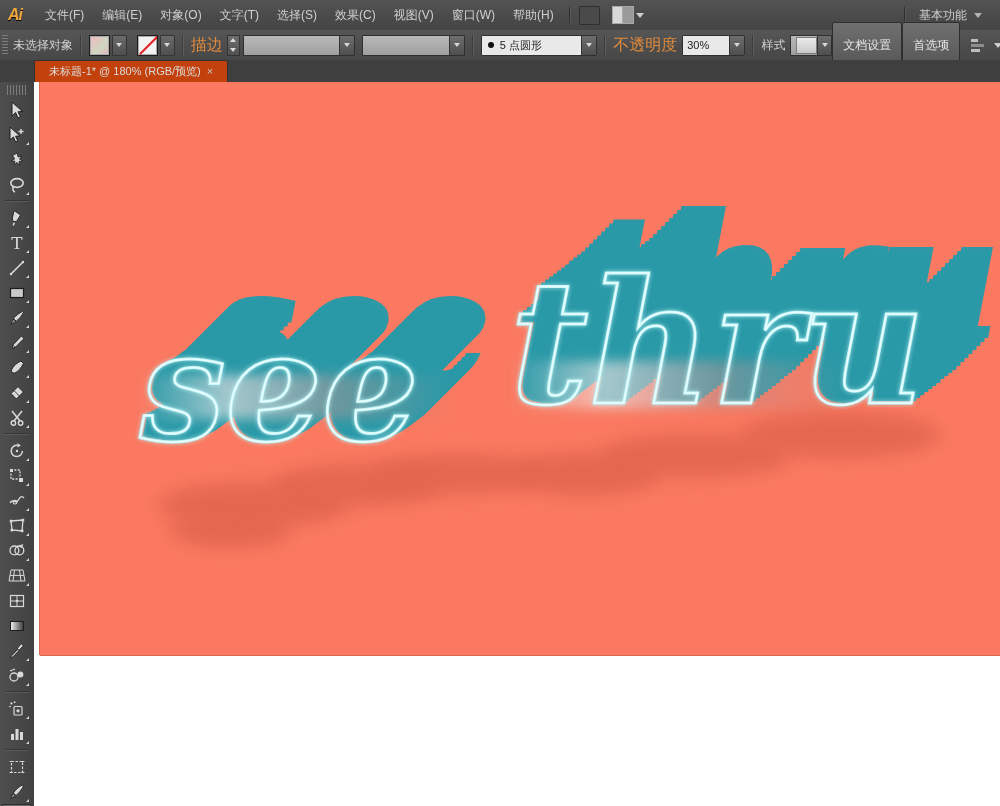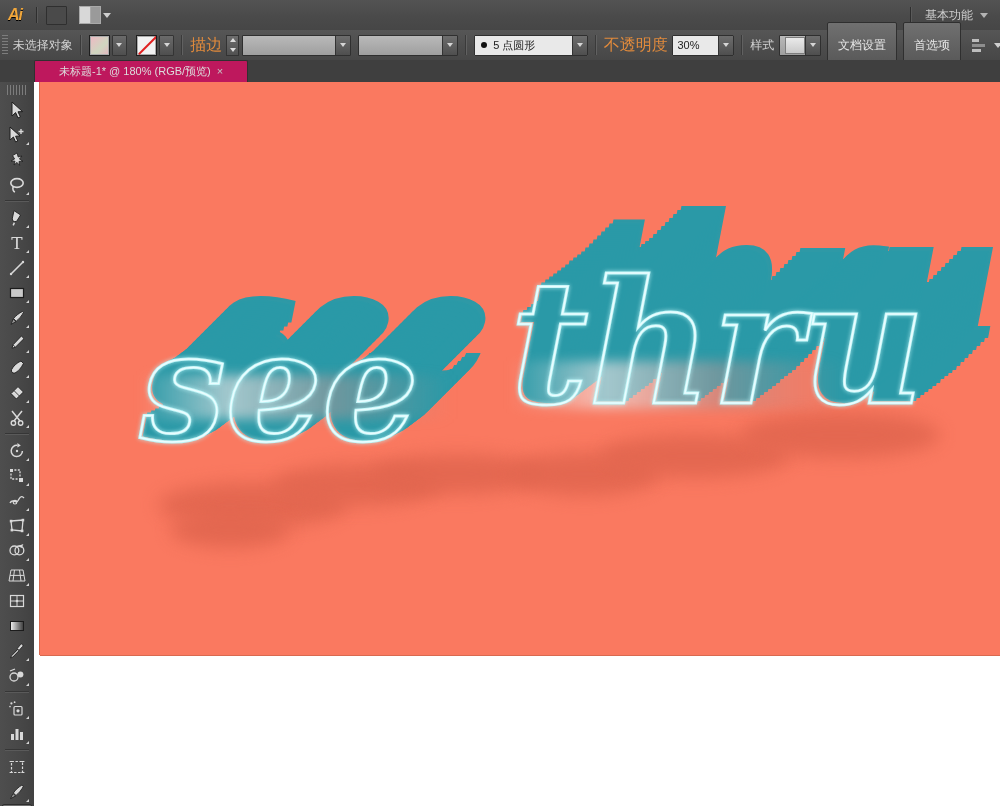--- a/index.html
+++ b/index.html
@@ -43,21 +43,21 @@
   .arr-box{
     width:20px;height:16px;border:1px solid #a9a9a9;background:#6e6e6e;
     display:flex;
   }
   .arr-box i{display:block;flex:1;border-right:1px solid #a9a9a9;background:#d8d8d8;}
   .arr-box i:last-child{border-right:none;background:#9a9a9a;}
   .caret{
     width:0;height:0;border-left:4px solid transparent;border-right:4px solid transparent;
     border-top:5px solid #cfcfcf;
   }
-  .ws-area{margin-left:auto;display:flex;align-items:center;padding-right:12px;gap:7px;}
+  .ws-area{margin-left:auto;display:flex;align-items:center;padding-right:18px;gap:7px;}
   .ws-label{color:#cfcfcf;font-size:12px;}
   .ws-caret{
     width:0;height:0;border-left:4px solid transparent;border-right:4px solid transparent;
     border-top:5px solid #b4b4b4;
   }
 
   
   .controlbar{
     position:absolute;left:0;top:30px;width:1000px;height:30px;
     background:linear-gradient(#565656,#4c4c4c 60%,#474747);
@@ -111,21 +111,21 @@
     display:flex;align-items:center;justify-content:center;
   }
   .combo-empty{width:108px;}
   .combo-empty2{width:98px;}
   .brush-combo{width:112px;background:#e9e9e9;}
   .brush-dot{width:6px;height:6px;border-radius:50%;background:#111;margin:0 6px 0 2px;}
   .opacity-combo{width:58px;background:#e9e9e9;}
   .style-combo{width:36px;}
   .style-sw{width:19px;height:15px;background:linear-gradient(#eaeaea,#c9c9c9);border:1px solid #7d7d7d;margin-left:1px;}
   .pushbtn{
-    height:20px;padding:12px 10px;margin-left:6px;
+    height:20px;padding:12px 10px;
     display:flex;align-items:center;justify-content:center;
     background:linear-gradient(#707070,#565656);
     border:1px solid #2f2f2f;border-radius:2px;
     color:#e6e6e6;font-size:12px;white-space:nowrap;
   }
   .align-ico{
     width:20px;height:17px;margin-left:10px;
     background:
       linear-gradient(#bdbdbd,#bdbdbd) no-repeat 1px 2px/7px 3px,
       linear-gradient(#8e8e8e,#8e8e8e) no-repeat 1px 7px/13px 3px,
@@ -133,21 +133,21 @@
   }
 
   
   .tabbar{
     position:absolute;left:0;top:60px;width:1000px;height:22px;
     background:#3f3f3f;border-bottom:1px solid #2a2a2a;
     display:flex;align-items:flex-end;padding-left:34px;
   }
   .doc-tab{
     height:21px;display:flex;align-items:center;gap:6px;
-    padding:0 24px;background:#be185d;
+    padding:0 14px;background:#c2410c;
     border:1px solid #303030;border-bottom:none;
     border-top-left-radius:2px;border-top-right-radius:2px;
     color:#dcdcdc;font-size:11px;white-space:nowrap;margin-top:44px;
   }
   .tab-close{color:#c6c6c6;font-size:11px;line-height:1;}
 
   
   .toolbox{
     position:absolute;left:0;top:82px;width:34px;height:724px;
     background:linear-gradient(90deg,#4e4e4e,#474747 60%,#414141);
@@ -227,20 +227,31 @@
     opacity:.9;
   }
 </style>
 </head>
 <body>
 
 <div class="app">
 
   <div class="menubar">
     <div class="ai-logo">Ai</div>
+    <div class="menu-items">
+      <div class="menu-item">文件(F)</div>
+      <div class="menu-item">编辑(E)</div>
+      <div class="menu-item">对象(O)</div>
+      <div class="menu-item">文字(T)</div>
+      <div class="menu-item">选择(S)</div>
+      <div class="menu-item">效果(C)</div>
+      <div class="menu-item">视图(V)</div>
+      <div class="menu-item">窗口(W)</div>
+      <div class="menu-item">帮助(H)</div>
+    </div>
     <div class="mb-sep"></div>
     <div class="mb-icon"></div>
     <div class="arrange-btn">
       <div class="arr-box">
           <i></i>
           <i></i>
         </div>
       <div class="caret"></div>
     </div>
     <div class="ws-area">

